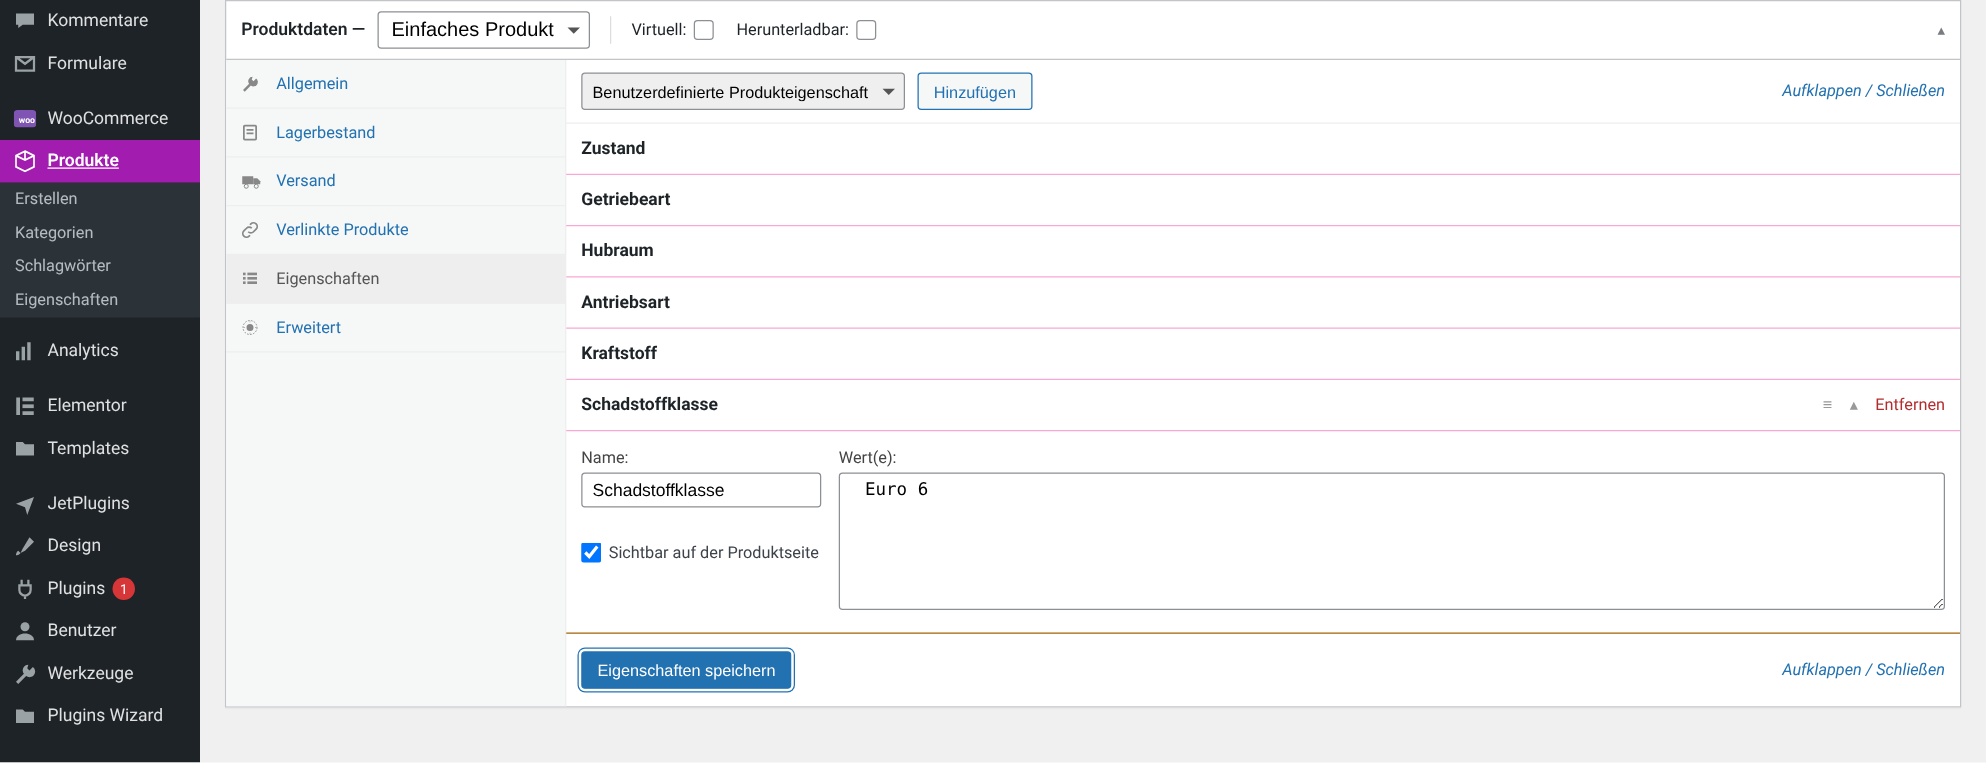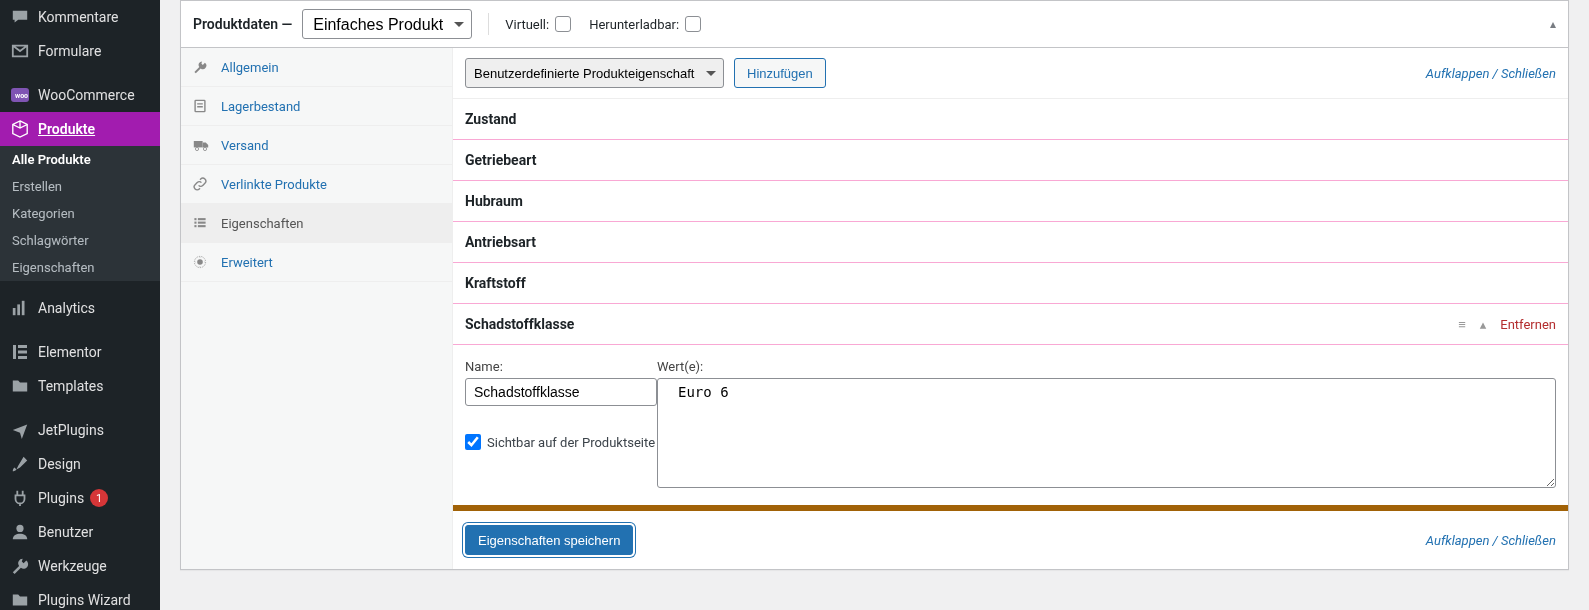--- a/index.html
+++ b/index.html
@@ -45,21 +45,21 @@
   .toolbar select { padding: 4px 28px 4px 8px; border: 1px solid #8c8f94; border-radius: 3px; height: 30px; font-size: 13px; appearance: none; }
   .btn { display: inline-flex; align-items: center; padding: 12px 12px; border: 1px solid #2271b1; color: #2271b1; background: #f6f7f7; border-radius: 3px; font-size: 13px; cursor: pointer; height: 30px; }
   .btn.primary { background: #2271b1; color: #fff; box-shadow: 0 0 0 2px #fff, 0 0 0 3px #2271b1; }
   .linktext { color: #2271b1; text-decoration: none; font-style: italic; cursor: pointer; }
   .remove { color: #b32d2e; cursor: pointer; }
   
   .attr-row { padding: 12px; border-bottom: 1px solid #f9a8d4; }
   .attr-head { display: flex; align-items: center; }
   .attr-head strong { font-size: 14px; font-weight: 700; color: #1d2327; }
   .attr-head .ctrls { margin-left: auto; display: flex; align-items: center; gap: 14px; color: #999; }
-  .attr-body { padding: 14px 12px; display: flex; gap: 0; border-bottom: 6px solid #a16207; }
+  .attr-body { padding: 14px 12px; display: flex; gap: 14px; border-bottom: 1px solid #a16207; }
   .attr-body .col1 { width: 192px; }
   .attr-body label { display: block; margin-bottom: 4px; color: #444; }
   .attr-body input[type=text] { width: 192px; padding: 5px 8px; border: 1px solid #8c8f94; border-radius: 3px; font-size: 14px; }
   .attr-body textarea { width: 100%; height: 110px; padding: 5px 20px; border: 1px solid #8c8f94; border-radius: 3px; font-size: 14px; resize: both; }
   .attr-body .chkrow { margin-top: 28px; display: flex; align-items: center; gap: 6px; }
   .attr-body input[type=checkbox] { width: 16px; height: 16px; }
   
   .footerbar { padding: 14px 12px; display: flex; align-items: center; }
   .footerbar .linktext { margin-left: auto; }
 </style>
@@ -97,21 +97,20 @@
     </div>
     <div class="item current">
       <span class="icon">
           <svg width="18" height="18" viewBox="0 0 20 20" fill="currentColor">
             <path d="M10 1l8 4v10l-8 4-8-4V5z M10 1v8 M2 5l8 4 8-4" fill="none" stroke="currentColor" stroke-width="1.5"></path>
           </svg>
         </span>
       <span>Produkte</span>
     </div>
     <div class="sub">
-      <div class="subitem active"><span>Alle Produkte</span></div>
       <div class="subitem"><span>Erstellen</span></div>
       <div class="subitem"><span>Kategorien</span></div>
       <div class="subitem"><span>Schlagwörter</span></div>
       <div class="subitem"><span>Eigenschaften</span></div>
     </div>
     <div class="sep"></div>
     <div class="item">
       <span class="icon">
           <svg width="18" height="18" viewBox="0 0 20 20" fill="currentColor">
             <rect x="2" y="10" width="3" height="8"></rect>

